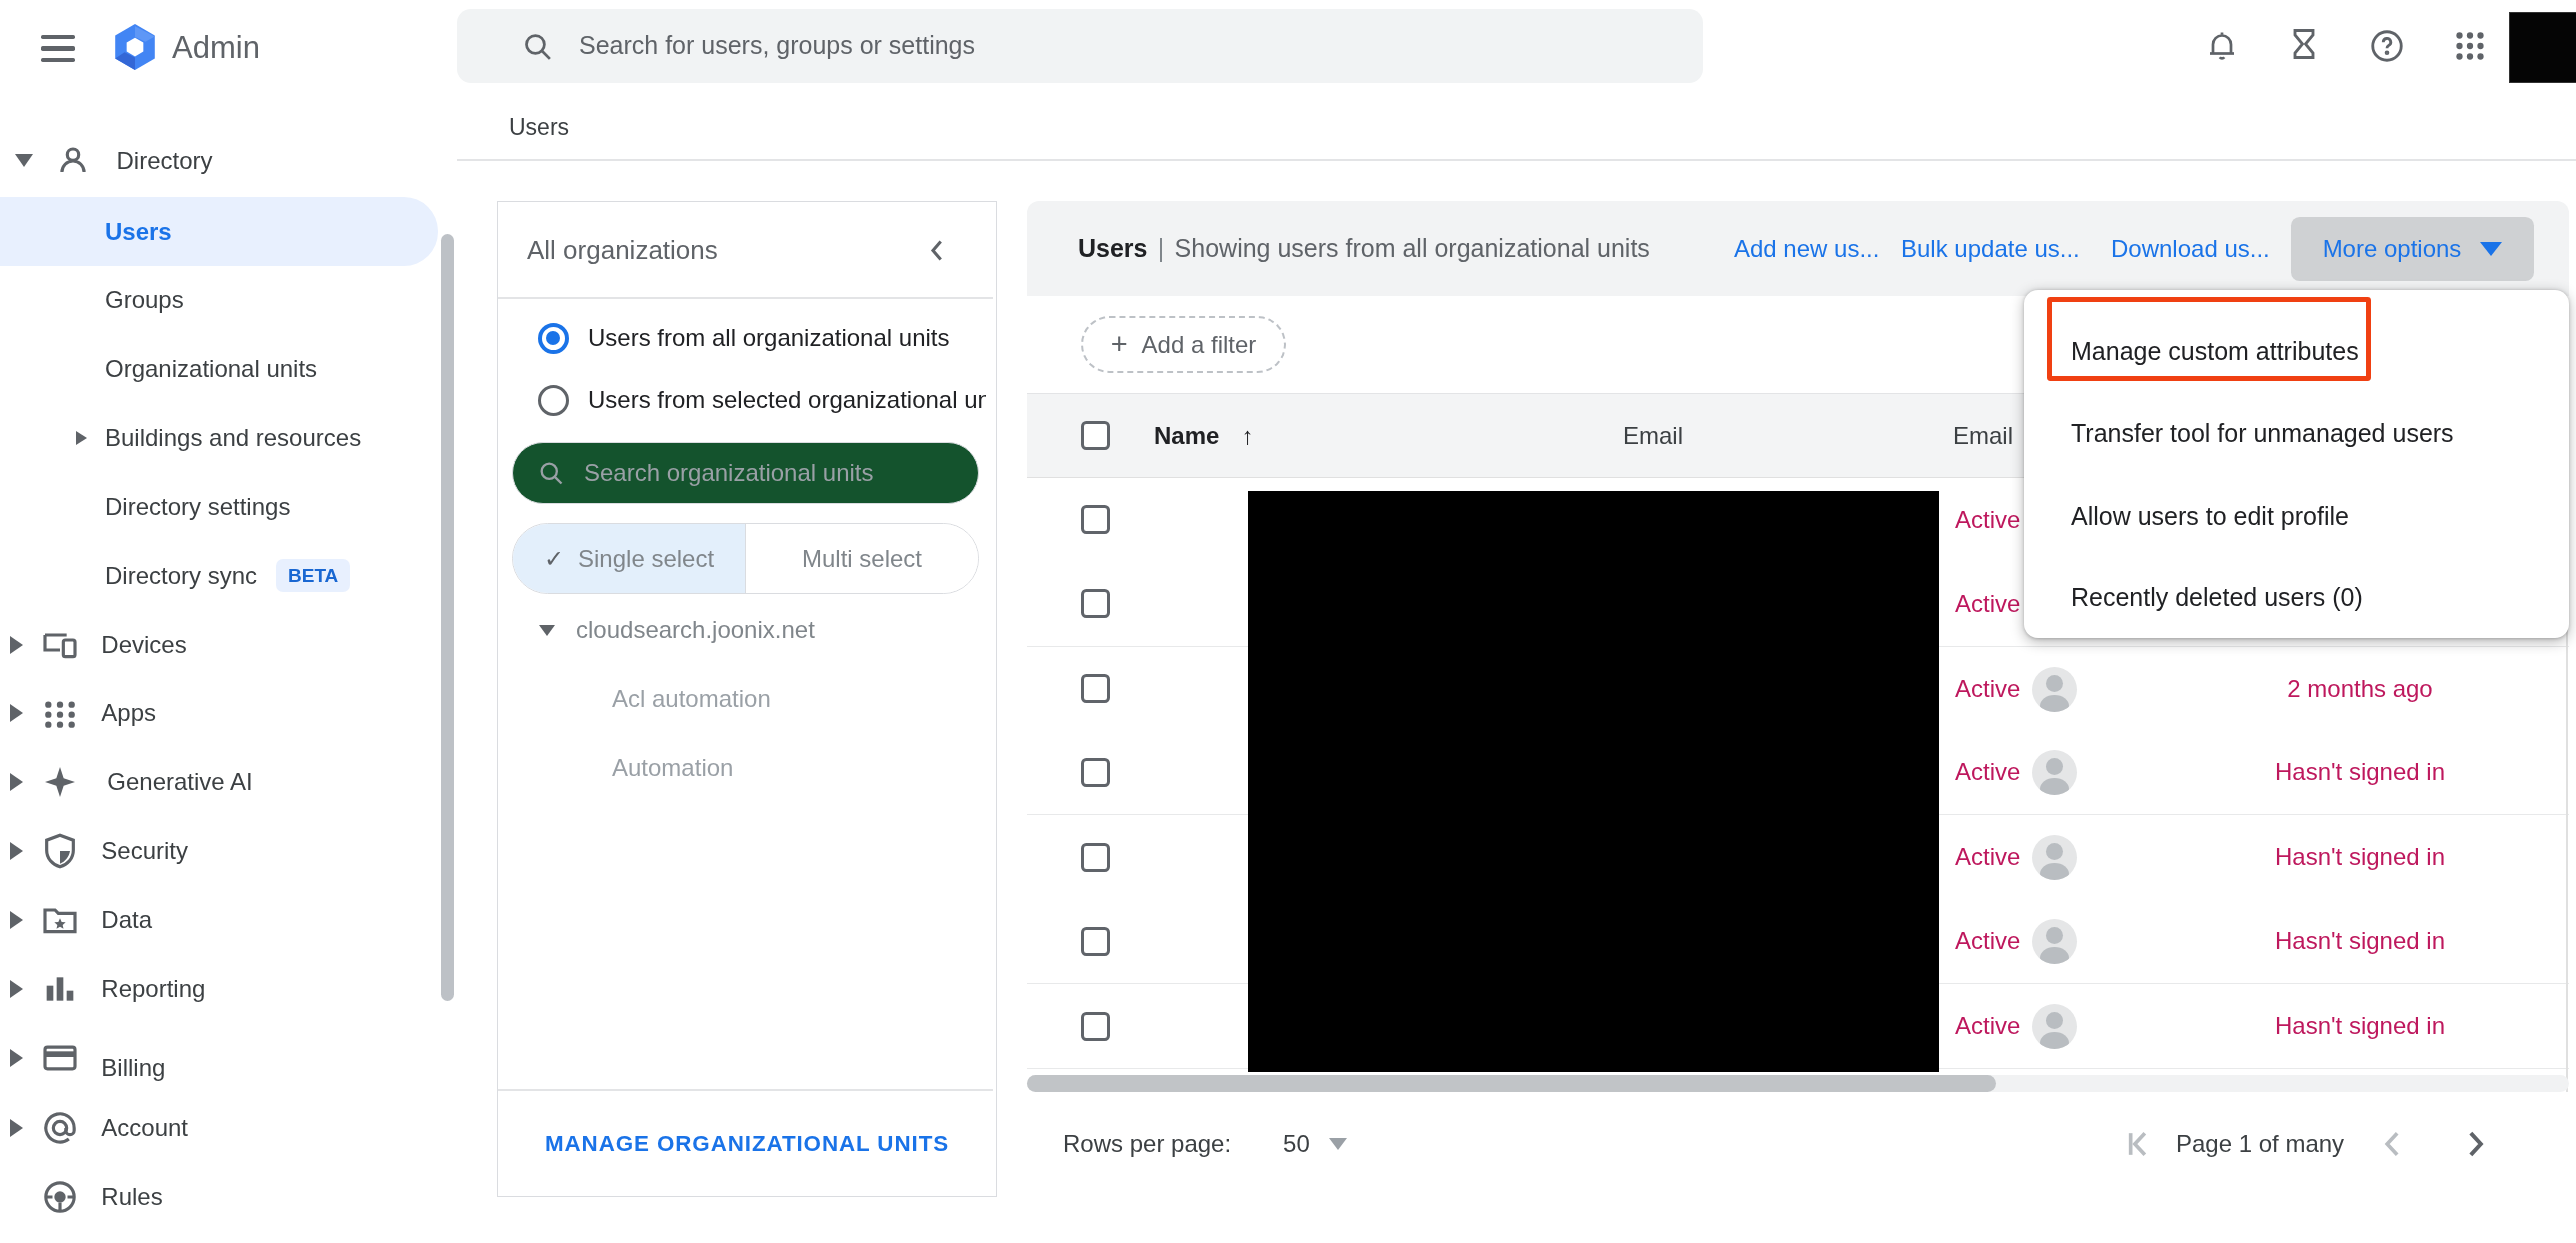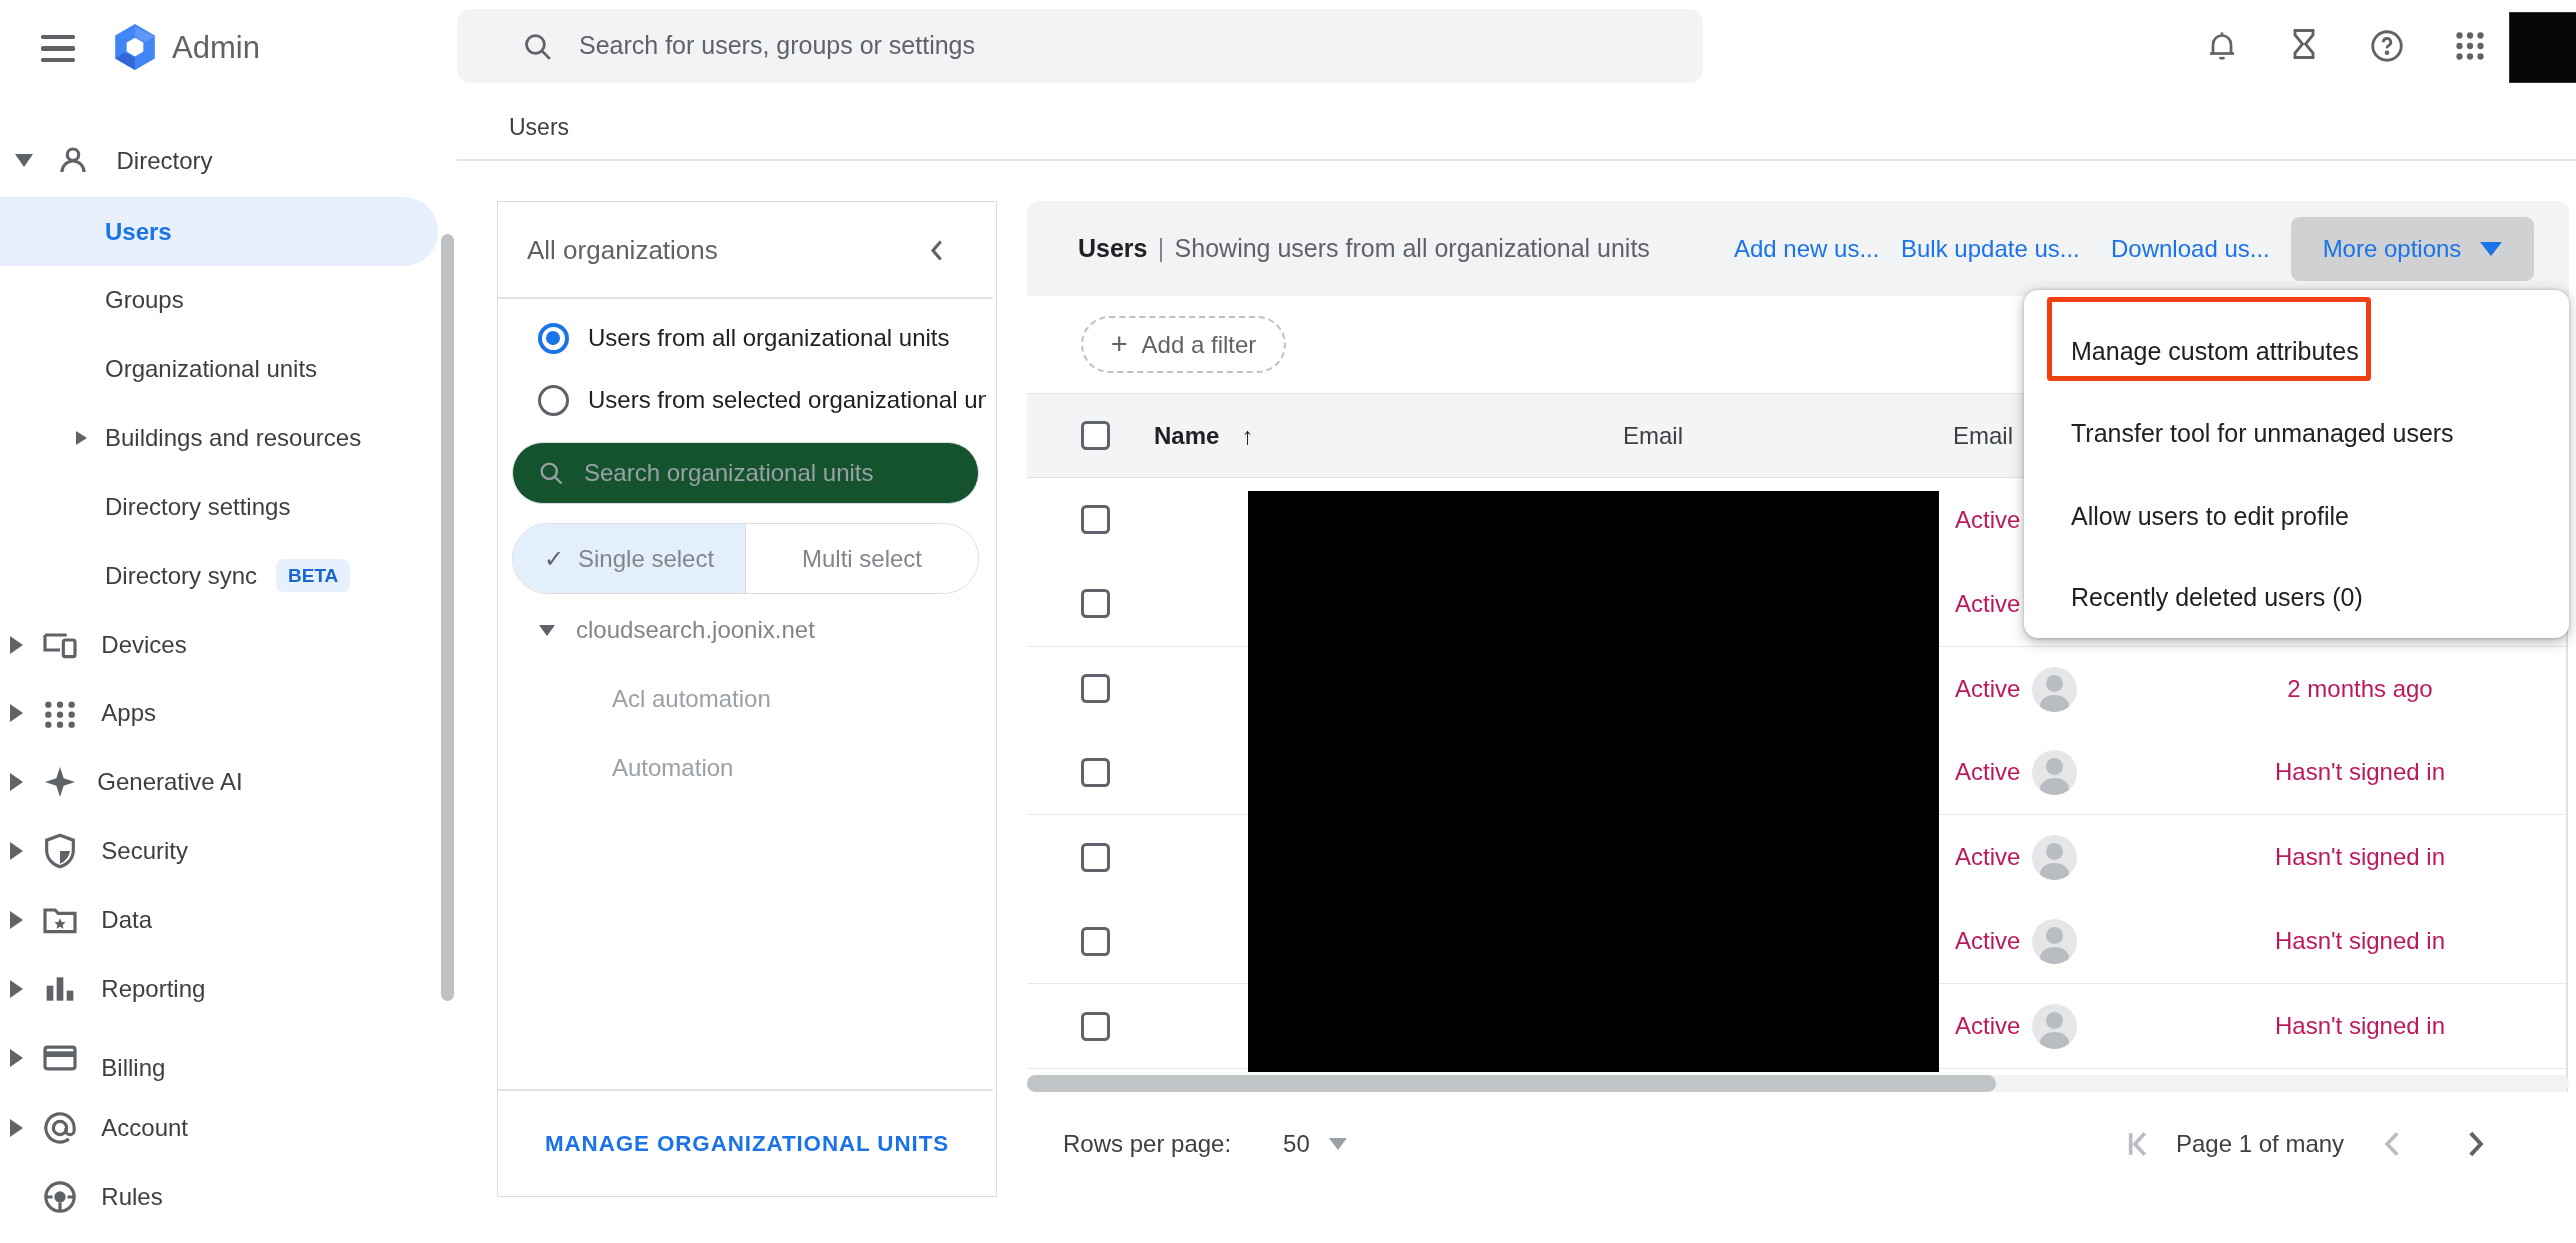--- a/index.html
+++ b/index.html
@@ -201,21 +201,21 @@
     </span>
     <span class="sb-label" style="margin-left:21px;">Apps</span>
   </div>
   <div class="abs vcenter" style="left:10.3px;top:747px;height:69px;">
     <span class="sb-caret-r"></span>
     <span style="margin-left:17px;">
       <svg width="40" height="40" viewBox="0 0 24 24" fill="#5f6368">
         <path d="M12 3 l2.2 6.8 L21 12 l-6.8 2.2 L12 21 l-2.2-6.8 L3 12 l6.8-2.2 z"></path>
       </svg>
     </span>
-    <span class="sb-label" style="margin-left:17px;">Generative AI</span>
+    <span class="sb-label" style="margin-left:27px;">Generative AI</span>
   </div>
   <div class="abs vcenter" style="left:10.3px;top:816px;height:69px;">
     <span class="sb-caret-r"></span>
     <span style="margin-left:17px;">
       <svg width="40" height="40" viewBox="0 0 24 24">
         <path d="M12 2.5 L20 5.5 v6 c0 5-3.4 8.6-8 10 c-4.6-1.4-8-5-8-10 v-6 z" fill="none" stroke="#5f6368" stroke-width="1.9"></path>
         <path d="M12 4.6 v7.4 h6 c-.6 3.6-2.9 6.4-6 7.6 z" fill="#5f6368"></path>
       </svg>
     </span>
     <span class="sb-label" style="margin-left:21px;">Security</span>

